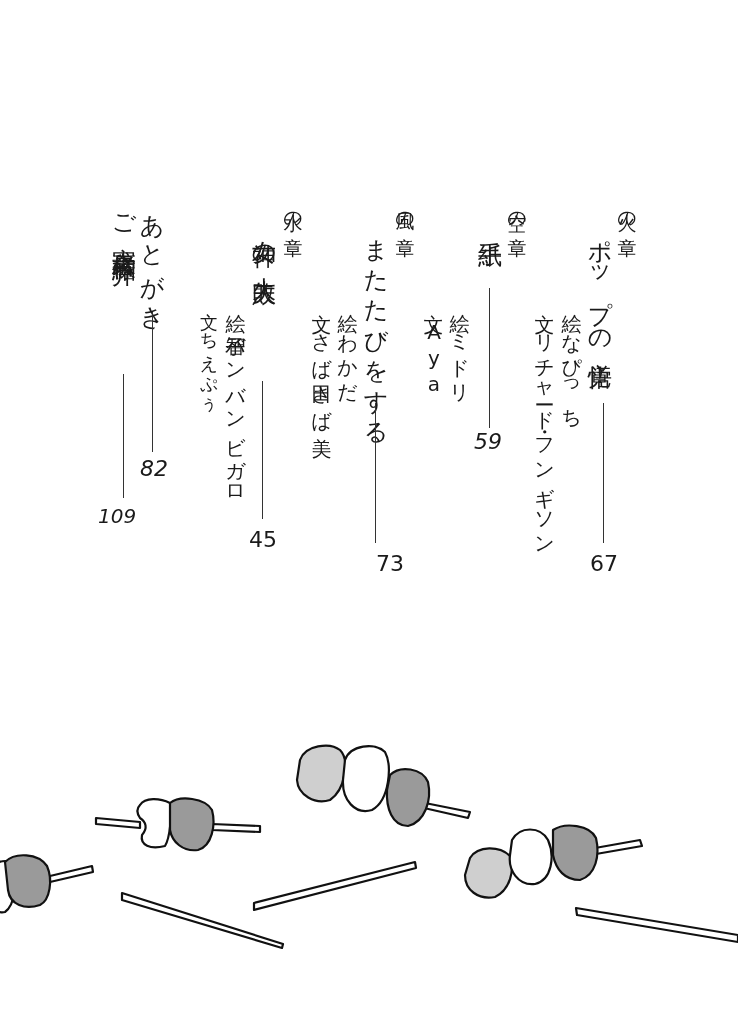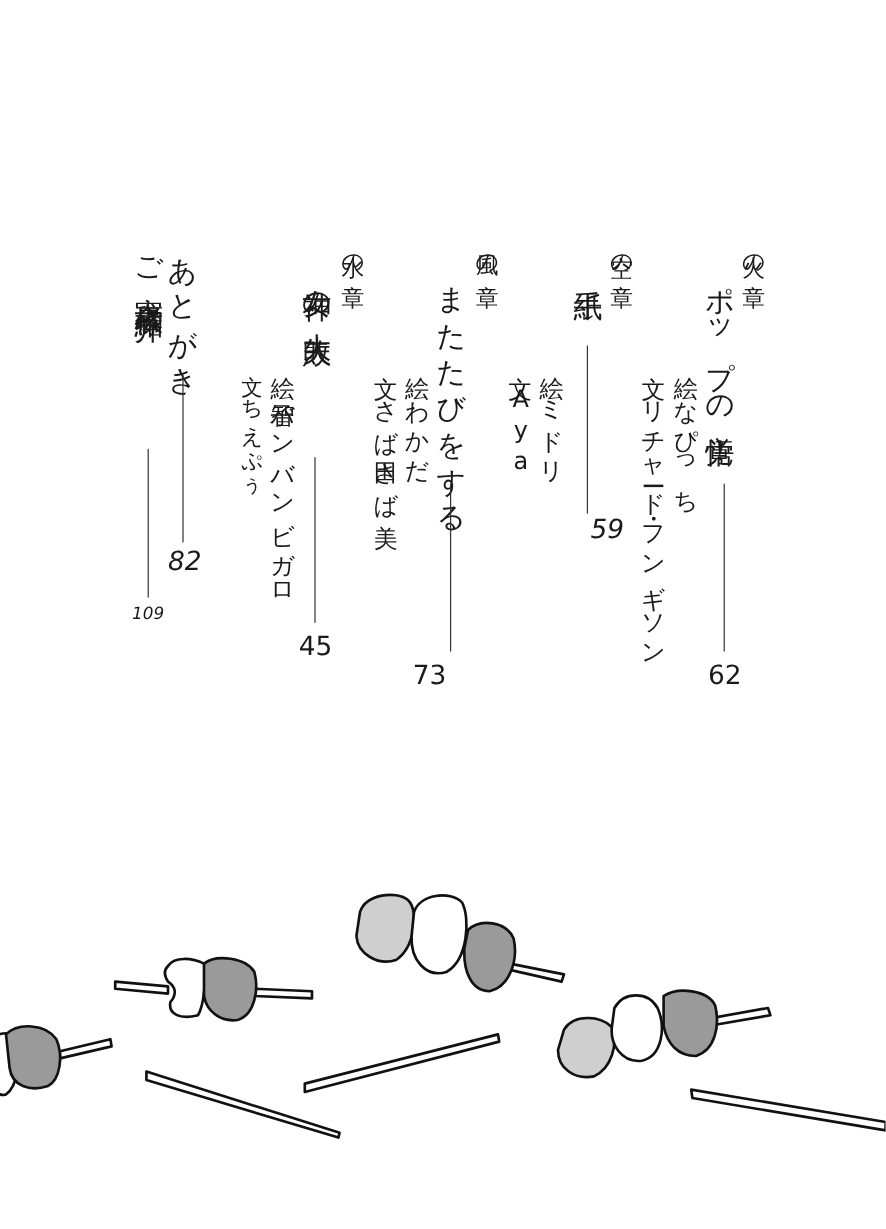--- a/index.html
+++ b/index.html
@@ -24,62 +24,62 @@
 
   <div class="vcol chapter" style="left:618px; top:198px;">火の章</div>
   <div class="vcol title" style="left:588px; top:222px;">ポップの覚悟！</div>
   <div class="vcol credit" style="left:562px; top:298px;">
     <span class="role">絵</span><span>なぴっち</span>
   </div>
   <div class="vcol credit" style="left:535px; top:298px;">
     <span class="role">文</span><span>リチャード・フンギソン</span>
   </div>
   <div class="rule" style="left:603px; top:403px; height:140px;"></div>
-  <div class="pagenum" style="left:590px; top:551px;">62</div>
+  <div class="pagenum" style="left:590px; top:551px;">67</div>
 
   <div class="vcol chapter" style="left:508px; top:198px;">空の章</div>
   <div class="vcol title" style="left:478px; top:222px;">手紙</div>
   <div class="vcol credit" style="left:450px; top:298px;">
     <span class="role">絵</span><span>ミドリ</span>
   </div>
   <div class="vcol credit" style="left:424px; top:298px;">
     <span class="role">文</span><span>Aya</span>
   </div>
   <div class="rule" style="left:489px; top:288px; height:140px;"></div>
-  <div class="pagenum hand" style="left:492px; top:429px;">59</div>
+  <div class="pagenum hand" style="left:474px; top:429px;">59</div>
 
   <div class="vcol chapter" style="left:396px; top:198px;">風の章</div>
   <div class="vcol title" style="left:364px; top:222px;">またたびをする</div>
   <div class="vcol credit" style="left:338px; top:298px;">
     <span class="role">絵</span><span>わかだ</span>
   </div>
   <div class="vcol credit" style="left:312px; top:298px;">
     <span class="role">文</span><span>さば田さば美</span>
   </div>
   <div class="rule" style="left:375px; top:403px; height:140px;"></div>
-  <div class="pagenum" style="left:344px; top:551px;text-align:center;">73</div>
+  <div class="pagenum" style="left:376px; top:551px;text-align:center;">73</div>
 
   <div class="vcol chapter" style="left:284px; top:198px;">水の章</div>
   <div class="vcol title" style="left:252px; top:222px;">女神の大失敗</div>
   <div class="vcol credit" style="left:226px; top:298px;">
     <span class="role">絵</span><span>智子バンバンビガロ</span>
   </div>
   <div class="vcol credit" style="left:200px; top:298px; font-size:18px;">
     <span class="role">文</span><span>ちえぷぅ</span>
   </div>
   <div class="rule" style="left:262px; top:381px; height:138px;"></div>
   <div class="pagenum" style="left:249px; top:527px;">45</div>
 
   <div class="vcol title" style="left:140px; top:198px;">あとがき</div>
   <div class="rule" style="left:152px; top:312px; height:140px;"></div>
   <div class="pagenum hand" style="left:140px; top:456px;">82</div>
 
   <div class="vcol title" style="left:112px; top:198px;">ご寄稿者様紹介</div>
   <div class="rule" style="left:123px; top:374px; height:124px;"></div>
-  <div class="pagenum hand" style="left:110px; top:504px; font-size:14px;">109</div>
+  <div class="pagenum hand" style="left:98px; top:504px; font-size:20px;">109</div>
 
   <svg class="illu" viewBox="0 700 738 280" xmlns="http://www.w3.org/2000/svg">
     <g stroke="#111" stroke-width="2.2" stroke-linejoin="round" stroke-linecap="round">
 
       <g>
         <path d="M425 803 L470 812 L468 818 L424 808 Z" fill="#fff"></path>
         <path d="M300 760 C305 745 330 742 340 750 C350 760 345 790 330 800 C315 805 298 795 297 780 Z" fill="#cfcfcf"></path>
         <path d="M345 760 C350 745 375 742 385 752 C392 765 390 800 372 810 C355 815 342 800 343 780 Z" fill="#fff"></path>
         <path d="M390 775 C400 765 422 768 428 782 C432 800 425 822 408 826 C392 826 386 808 387 790 Z" fill="#9a9a9a"></path>
       </g>

